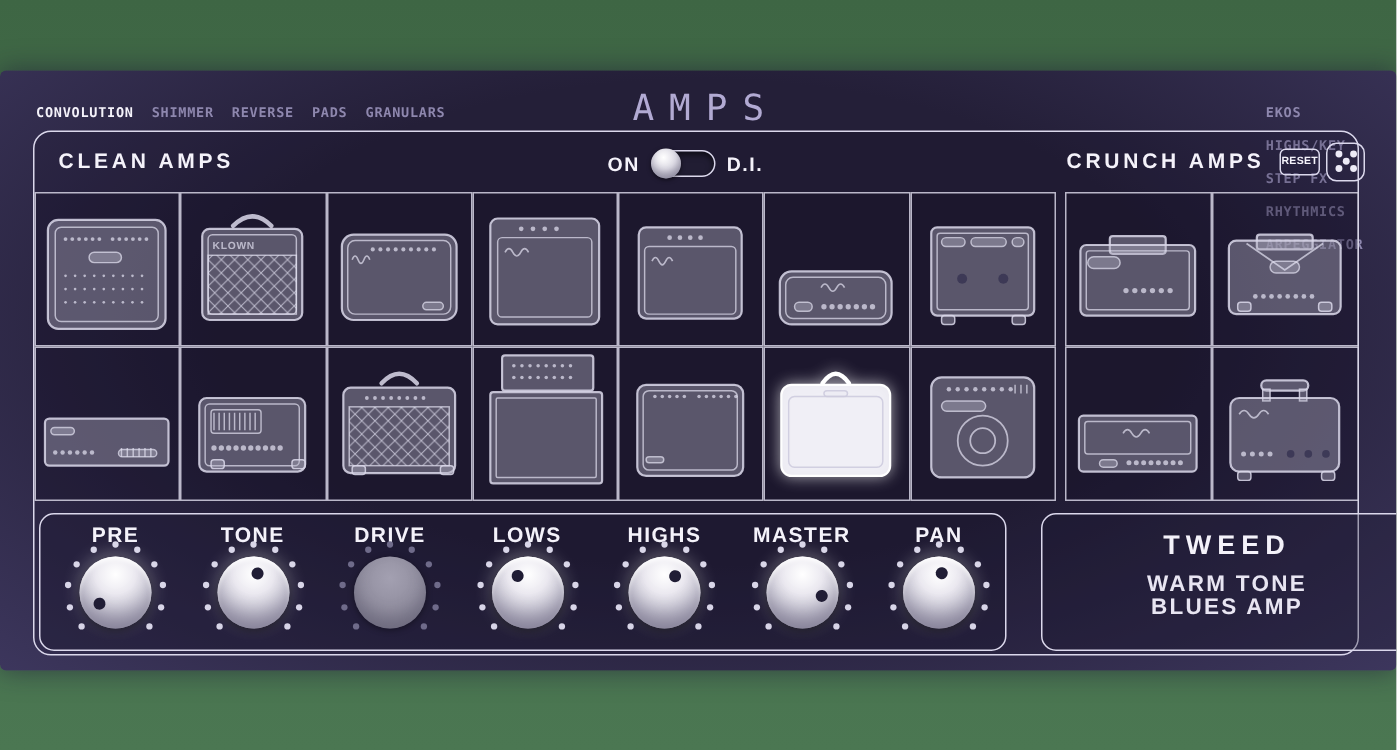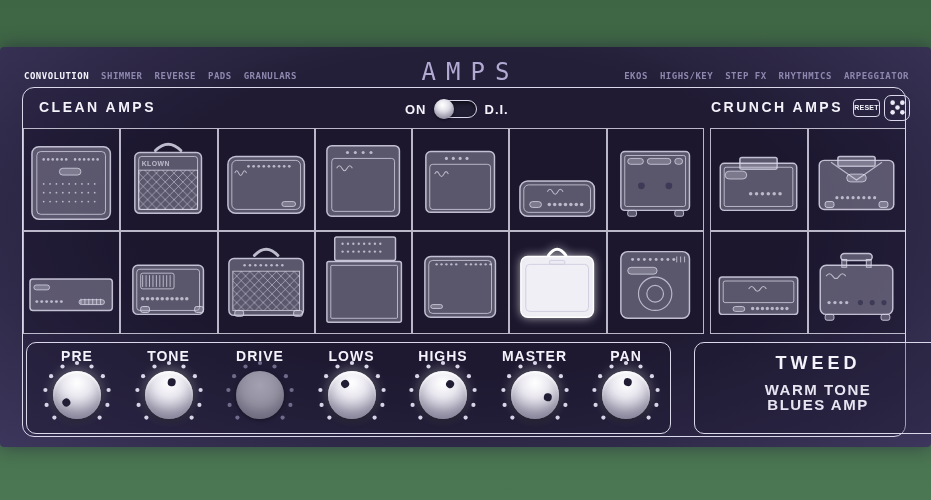--- a/index.html
+++ b/index.html
@@ -9,21 +9,21 @@
   .window{position:absolute;left:0;top:47px;width:931px;height:400px;border-radius:4px;
     background:radial-gradient(115% 135% at 50% 42%, var(--win-dark,#241f38) 30%, var(--win-mid,#3a3459) 58%, #4e4579 84%, var(--win-edge,#7468a8) 100%);
     box-shadow:0 0 18px rgba(30,25,55,0.55);}
   
   .titlebar{position:absolute;left:0;top:0;width:100%;height:40px;}
   .app-title{position:absolute;left:0;top:11px;width:100%;text-align:center;
     font-family:"DejaVu Sans Mono",monospace;font-size:24px;letter-spacing:10px;
     color:var(--title-col,#b2aad3);text-indent:10px;}
   .nav{position:absolute;top:24px;display:flex;gap:12px;white-space:nowrap;}
   .nav-left{left:24px;}
-  .nav-right{right:22px;}
+  .nav-right{right:22px;flex-direction:column;}
   .nav-item{font-family:"DejaVu Sans Mono",monospace;font-size:9px;font-weight:bold;
     letter-spacing:0.5px;color:var(--text-dim,#8e87ae);cursor:pointer;}
   .nav-item.active{color:var(--text-bright,#f4f2fa);}
   
   .main-panel{position:absolute;left:22px;top:40px;width:884px;height:350px;
     border:1.5px solid var(--panel-border,#dbd8ec);border-radius:12px;
     background:rgba(16,12,32,0.18);box-sizing:border-box;}
   .section-title{position:absolute;top:11px;font-size:14px;font-weight:bold;
     letter-spacing:2.5px;color:var(--text-bright,#f4f2fa);}
   .section-title.clean{left:16px;}

